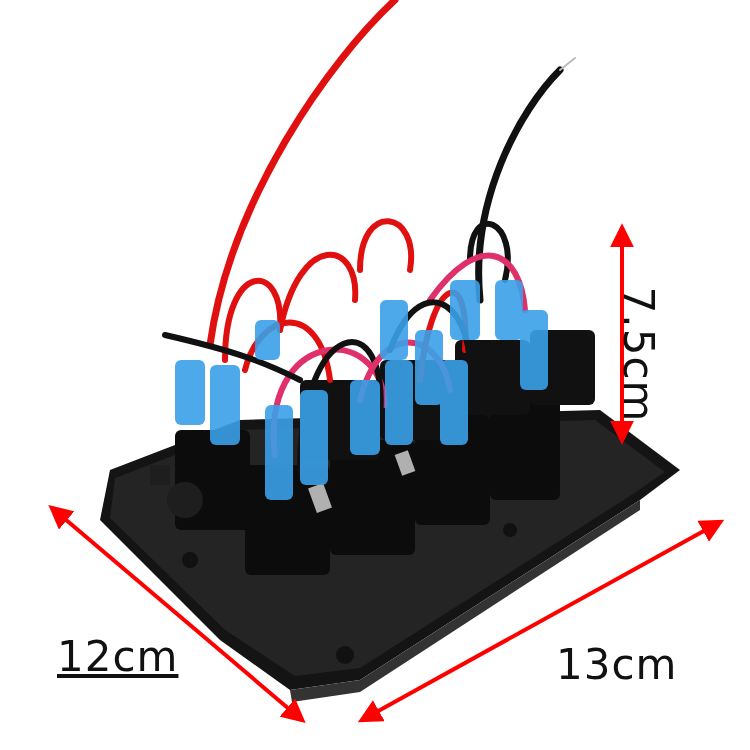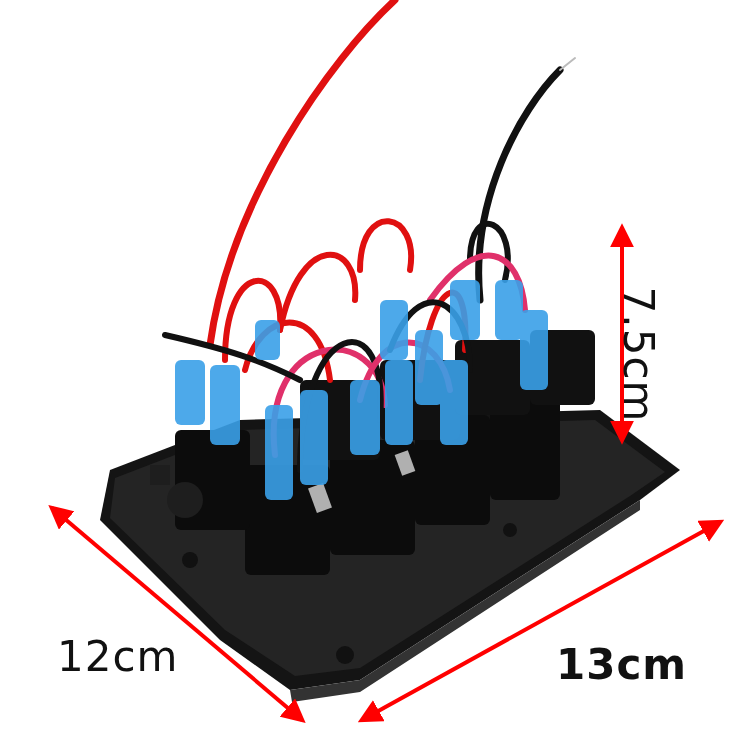--- a/index.html
+++ b/index.html
@@ -1,21 +1,21 @@
 <!DOCTYPE html>
 <html><head>
 <meta charset="utf-8">
 <style>
   html, body { margin:0; padding:0; background:#ffffff; }
   body { width:750px; height:750px; position:relative; overflow:hidden; font-family:"DejaVu Sans", sans-serif; }
   .scene { position:absolute; left:0; top:0; width:750px; height:750px; }
   .dim-label { position:absolute; color:#111; font-size:42px; letter-spacing:1px; }
   .dim-label.v { left:618px; top:330px; transform:rotate(90deg); transform-origin:center; width:180px; text-align:center; margin-left:-70px; }
-  .dim-label.w { left:57px; top:632px; }
-  .dim-label.d { left:556px; top:640px;font-weight:bold; }
+  .dim-label.w { left:57px; top:632px;text-decoration:underline; }
+  .dim-label.d { left:556px; top:640px; }
 </style>
 </head>
 <body>
 
 <svg class="scene" viewBox="0 0 750 750" xmlns="http://www.w3.org/2000/svg">
   <defs>
     <marker id="ah" viewBox="0 0 10 10" refX="8" refY="5" markerWidth="6" markerHeight="6" orient="auto-start-reverse">
       <path d="M0,0 L10,5 L0,10 z" fill="#ff0000"></path>
     </marker>
   </defs>

